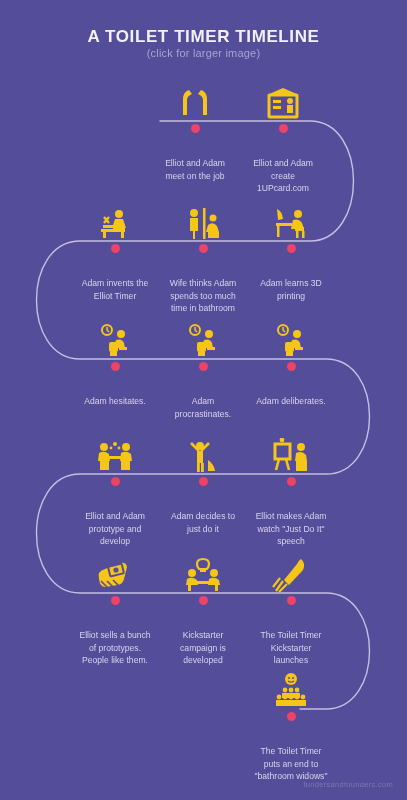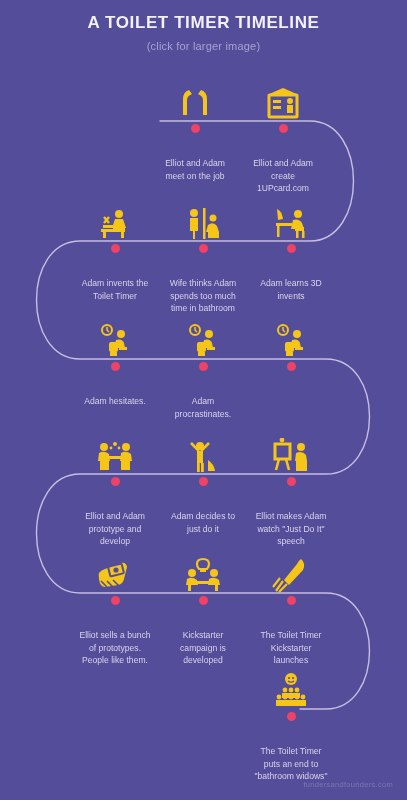--- a/index.html
+++ b/index.html
@@ -11,29 +11,28 @@
     overflow:hidden;
   }
   #infographic {
     position:relative;
     width:407px; height:800px;
     background:#544D99;
   }
   
   .header { position:absolute; top:0; left:0; width:407px; text-align:center; }
   .title {
-    margin-top:13px;
+    margin-top:27px;
     font-size:17px;
     font-weight:bold;
     letter-spacing:0.6px;
     color:#F2F0FA;
     text-transform:uppercase;
   }
   .subtitle {
-    margin-top:7px;
     font-size:11px;
     color:#A9A2D1;
     letter-spacing:0.2px;
   }
   
   .path-svg { position:absolute; top:0; left:0; width:407px; height:800px; pointer-events:none; }
   
   .node { position:absolute; width:108px; margin-left:-54px; text-align:center; }
   .node .icon-wrap {
     height:40px;
@@ -239,21 +238,21 @@
   </div>
 
   <div class="node" style="left:115px; top:201px;">
     <div class="icon-wrap">
       <svg class="ic" width="40" height="36" viewBox="0 0 40 36">
           <use href="#sym-invent"></use>
         </svg>
     </div>
     <div class="dot"></div>
     <div class="caption">Adam invents the
-Toilet Timer</div>
+Elliot Timer</div>
   </div>
 
   <div class="node" style="left:203px; top:201px;text-align:center;">
     <div class="icon-wrap">
       <svg class="ic" width="40" height="36" viewBox="0 0 40 36">
           <use href="#sym-wife"></use>
         </svg>
     </div>
     <div class="dot"></div>
     <div class="caption">Wife thinks Adam
@@ -262,21 +261,21 @@
   </div>
 
   <div class="node" style="left:291px; top:201px;">
     <div class="icon-wrap">
       <svg class="ic" width="40" height="36" viewBox="0 0 40 36">
           <use href="#sym-printer"></use>
         </svg>
     </div>
     <div class="dot"></div>
     <div class="caption">Adam learns 3D
-invents</div>
+printing</div>
   </div>
 
   <div class="node" style="left:203px; top:319px;">
     <div class="icon-wrap">
       <svg class="ic" width="40" height="36" viewBox="0 0 40 36">
           <use href="#sym-toilet"></use>
         </svg>
     </div>
     <div class="dot"></div>
     <div class="caption">Adam
@@ -293,20 +292,21 @@
     <div class="caption">Adam hesitates.</div>
   </div>
 
   <div class="node" style="left:291px; top:319px;">
     <div class="icon-wrap">
       <svg class="ic" width="40" height="36" viewBox="0 0 40 36">
           <use href="#sym-toilet"></use>
         </svg>
     </div>
     <div class="dot"></div>
+    <div class="caption">Adam deliberates.</div>
   </div>
 
   <div class="node" style="left:115px; top:434px;">
     <div class="icon-wrap">
       <svg class="ic" width="40" height="36" viewBox="0 0 40 36">
           <use href="#sym-proto"></use>
         </svg>
     </div>
     <div class="dot"></div>
     <div class="caption">Elliot and Adam

